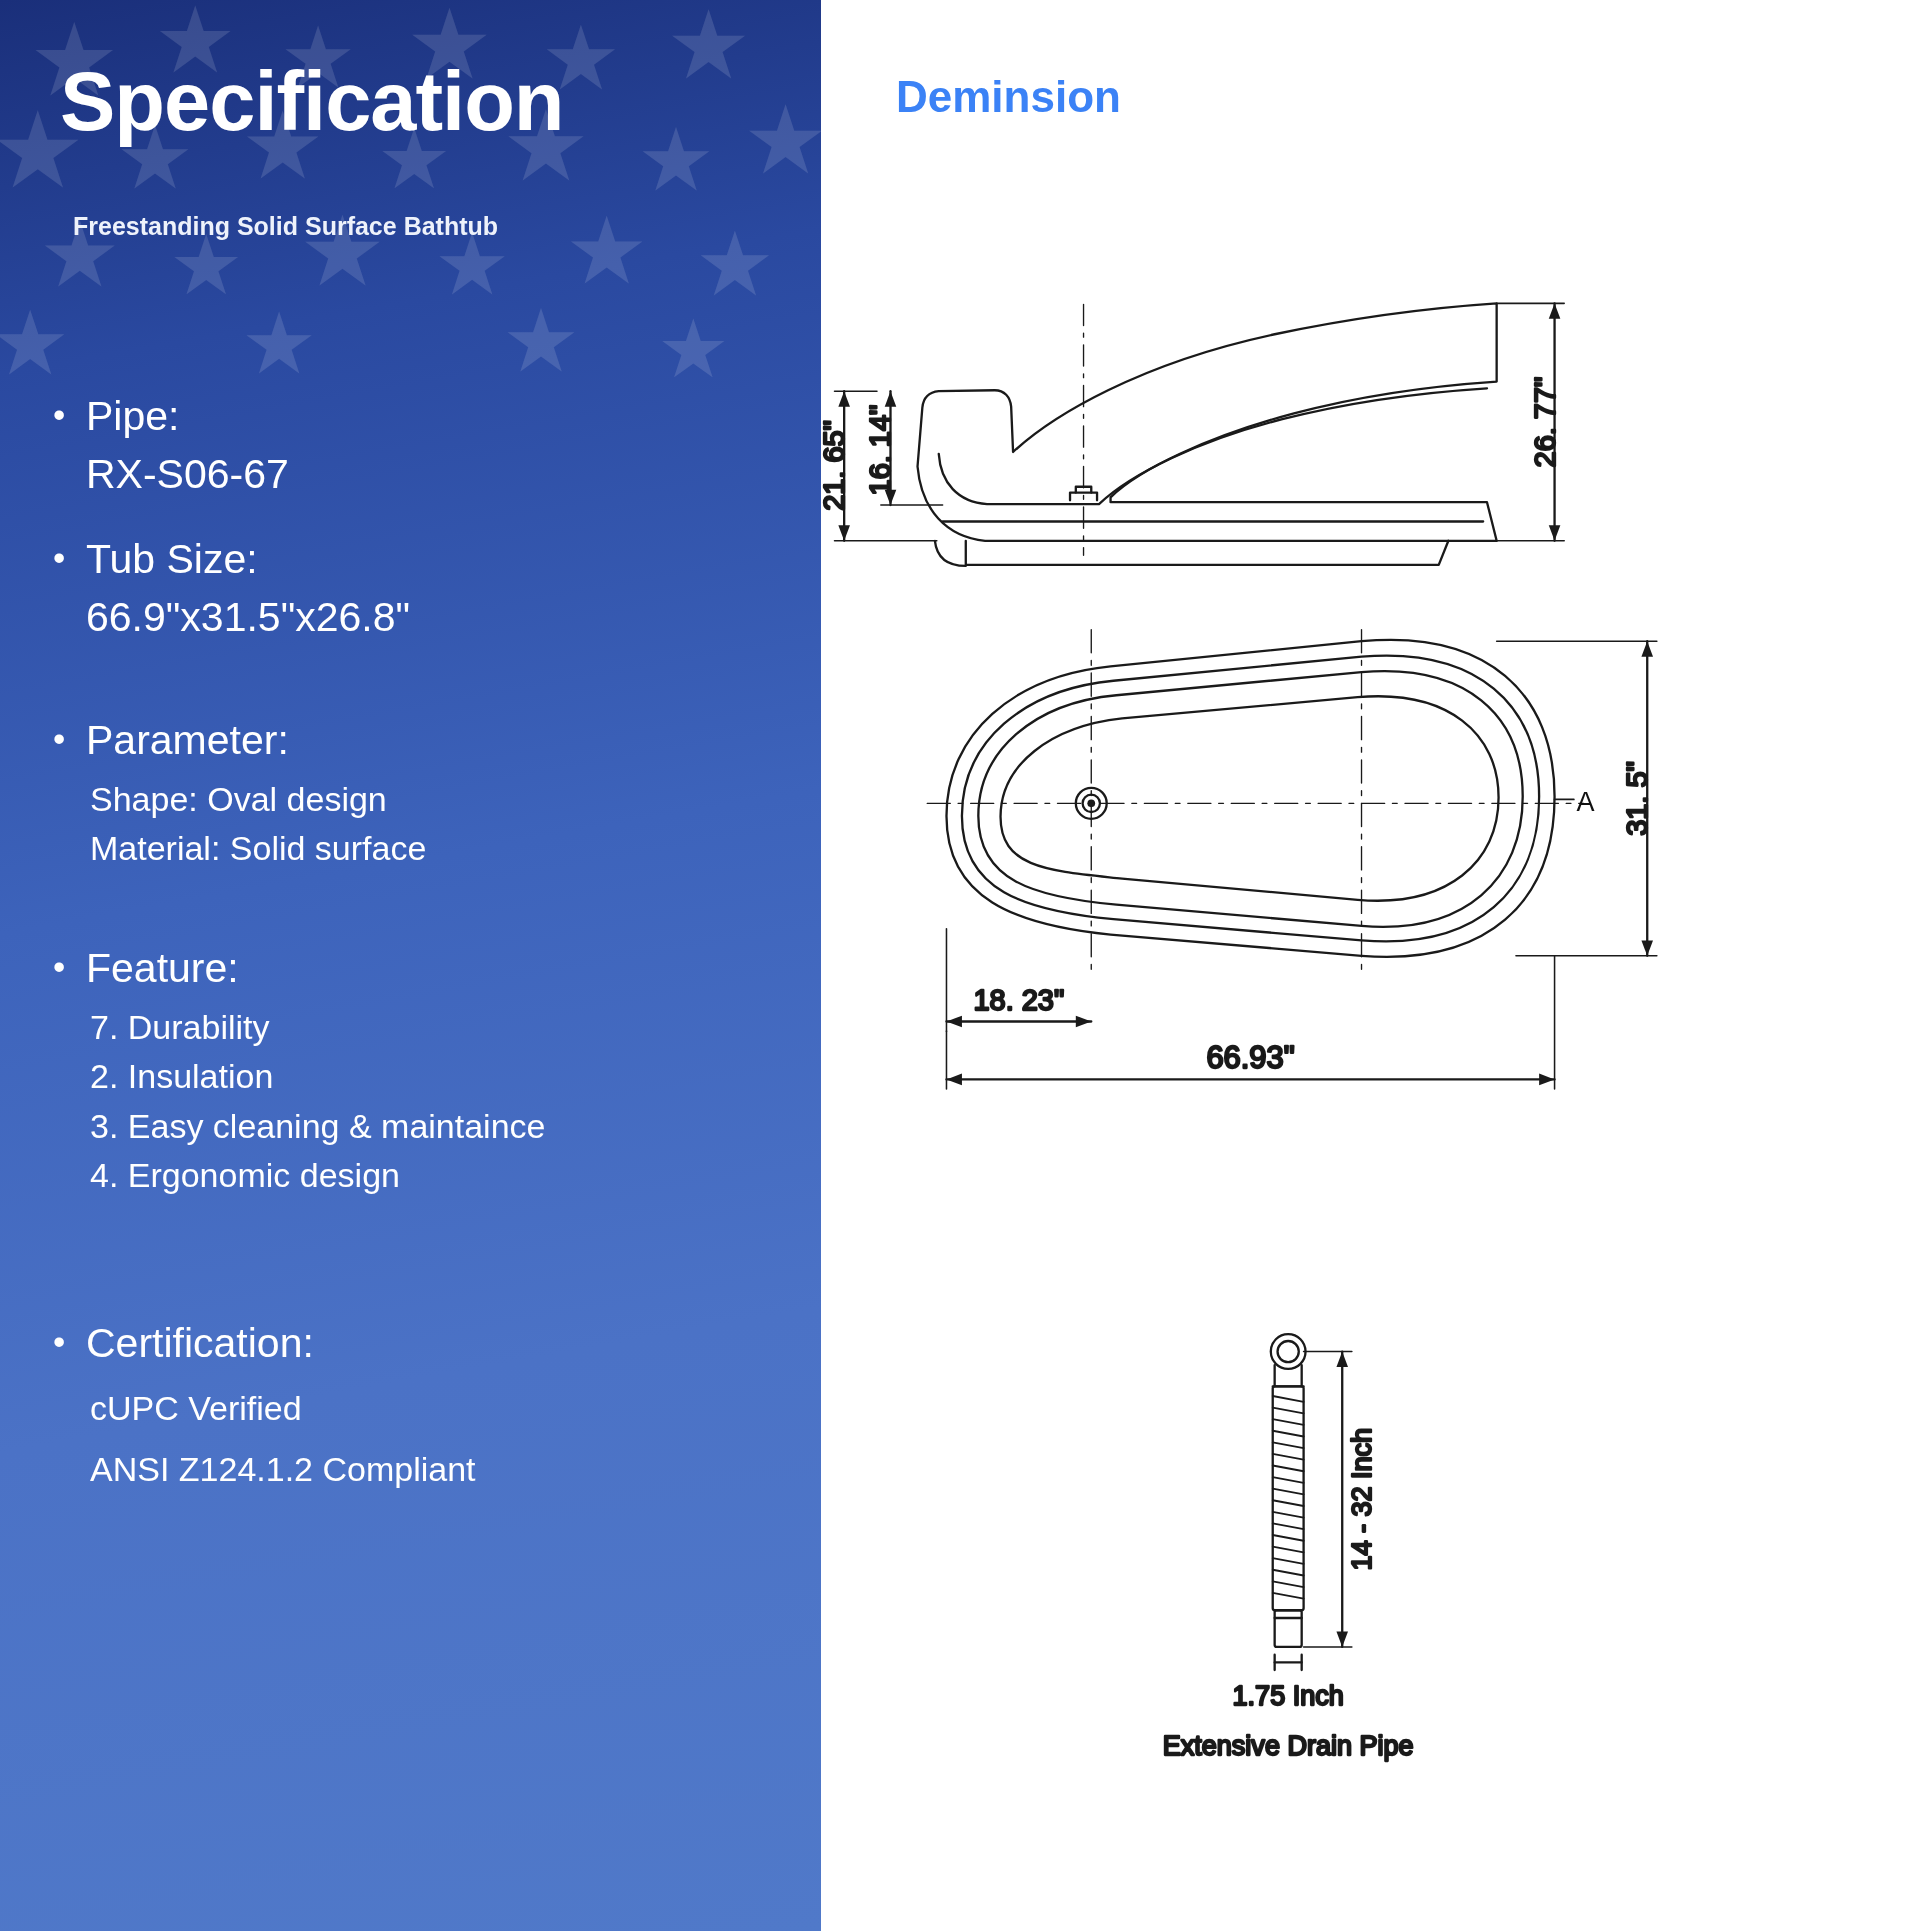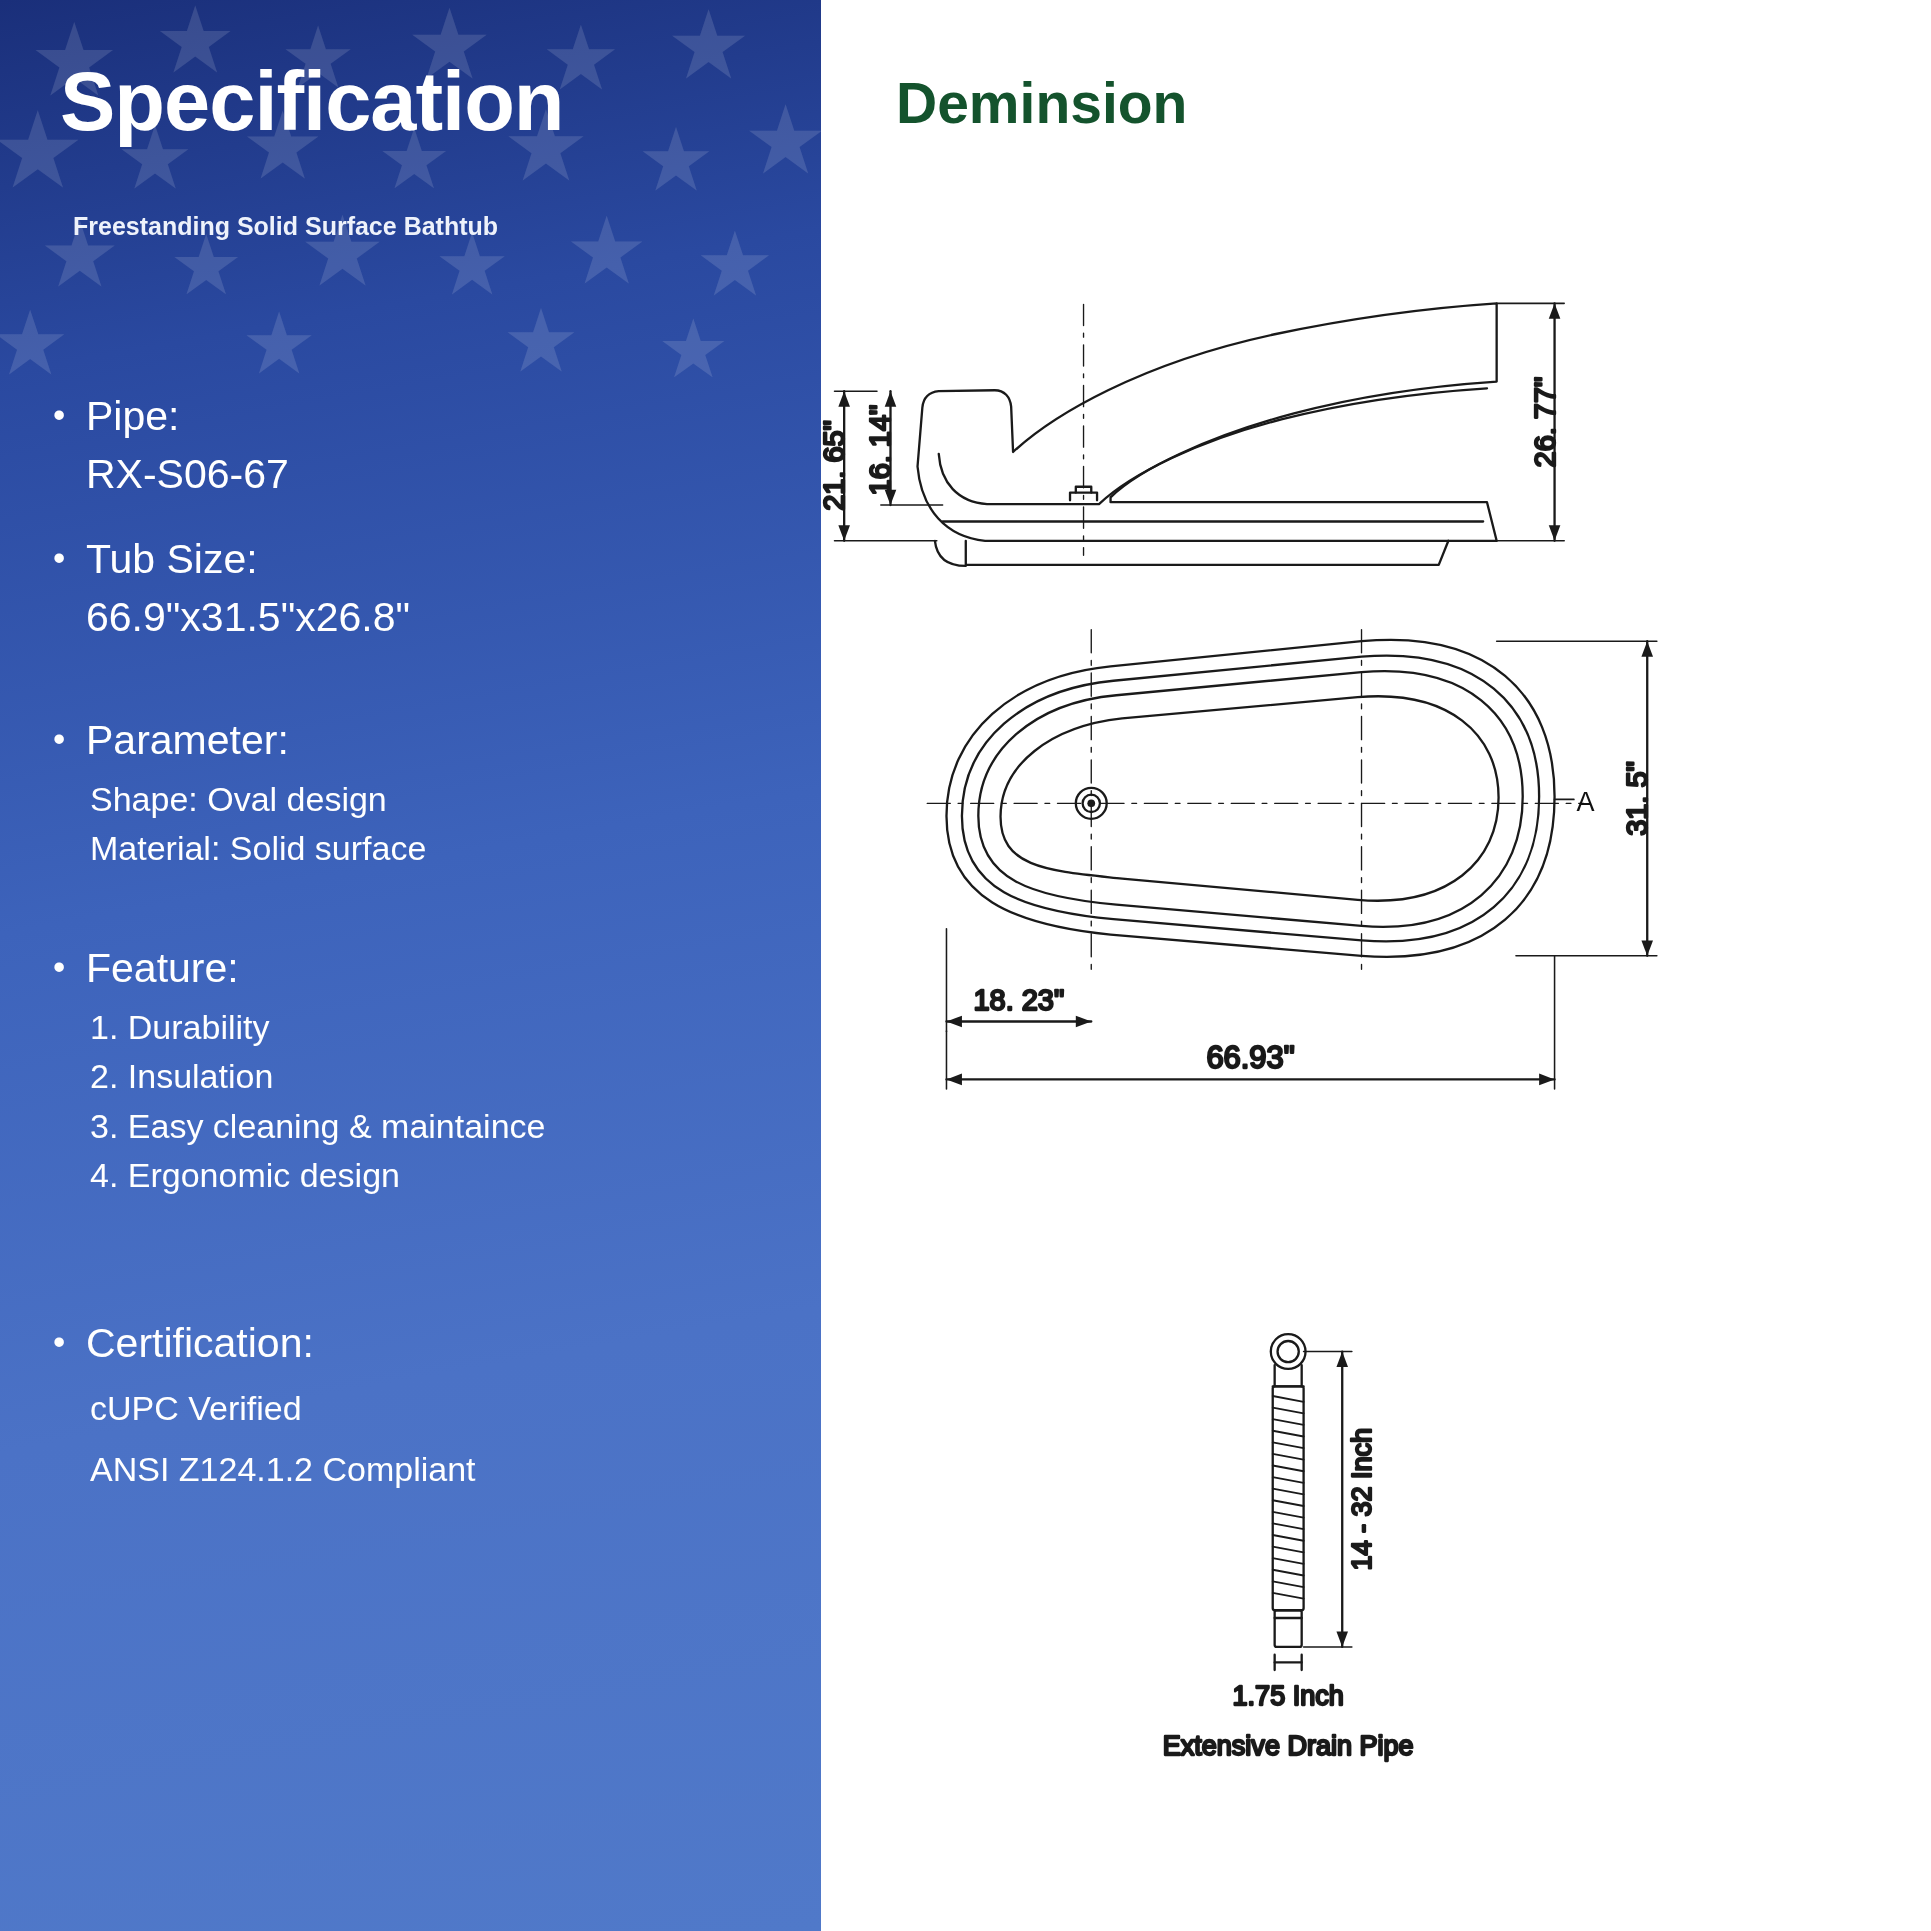--- a/index.html
+++ b/index.html
@@ -100,23 +100,23 @@
     position: relative;
     width: 1110px;
     height: 1931px;
     background: #ffffff;
     flex: none;
   }
   .content-title {
     position: absolute;
     left: 75px;
     top: 75px;
-    font-size: 57px;
+    font-size: 44px;
     font-weight: bold;
-    color: #14532d;
+    color: #3b82f6;
     line-height: 1;
   }
   .dim-svg { position: absolute; left: 0; top: 0; }
   .vtext {
     font-family: "Liberation Sans", sans-serif;
   }
 </style>
 </head>
 <body>
 
@@ -185,21 +185,21 @@
       </div>
 
       <div class="gap-lg"></div>
 
       <div class="spec-block">
         <div class="spec-head">
           <span class="bullet">•</span>
           <span>Feature:</span>
         </div>
         <div class="spec-sub">
-          <div>1. Durability</div>
+          <div>7. Durability</div>
           <div>2. Insulation</div>
           <div>3. Easy cleaning &amp; maintaince</div>
           <div>4. Ergonomic design</div>
         </div>
       </div>
 
       <div style="height:85px;"></div>
 
       <div class="spec-block">
         <div class="spec-head">

